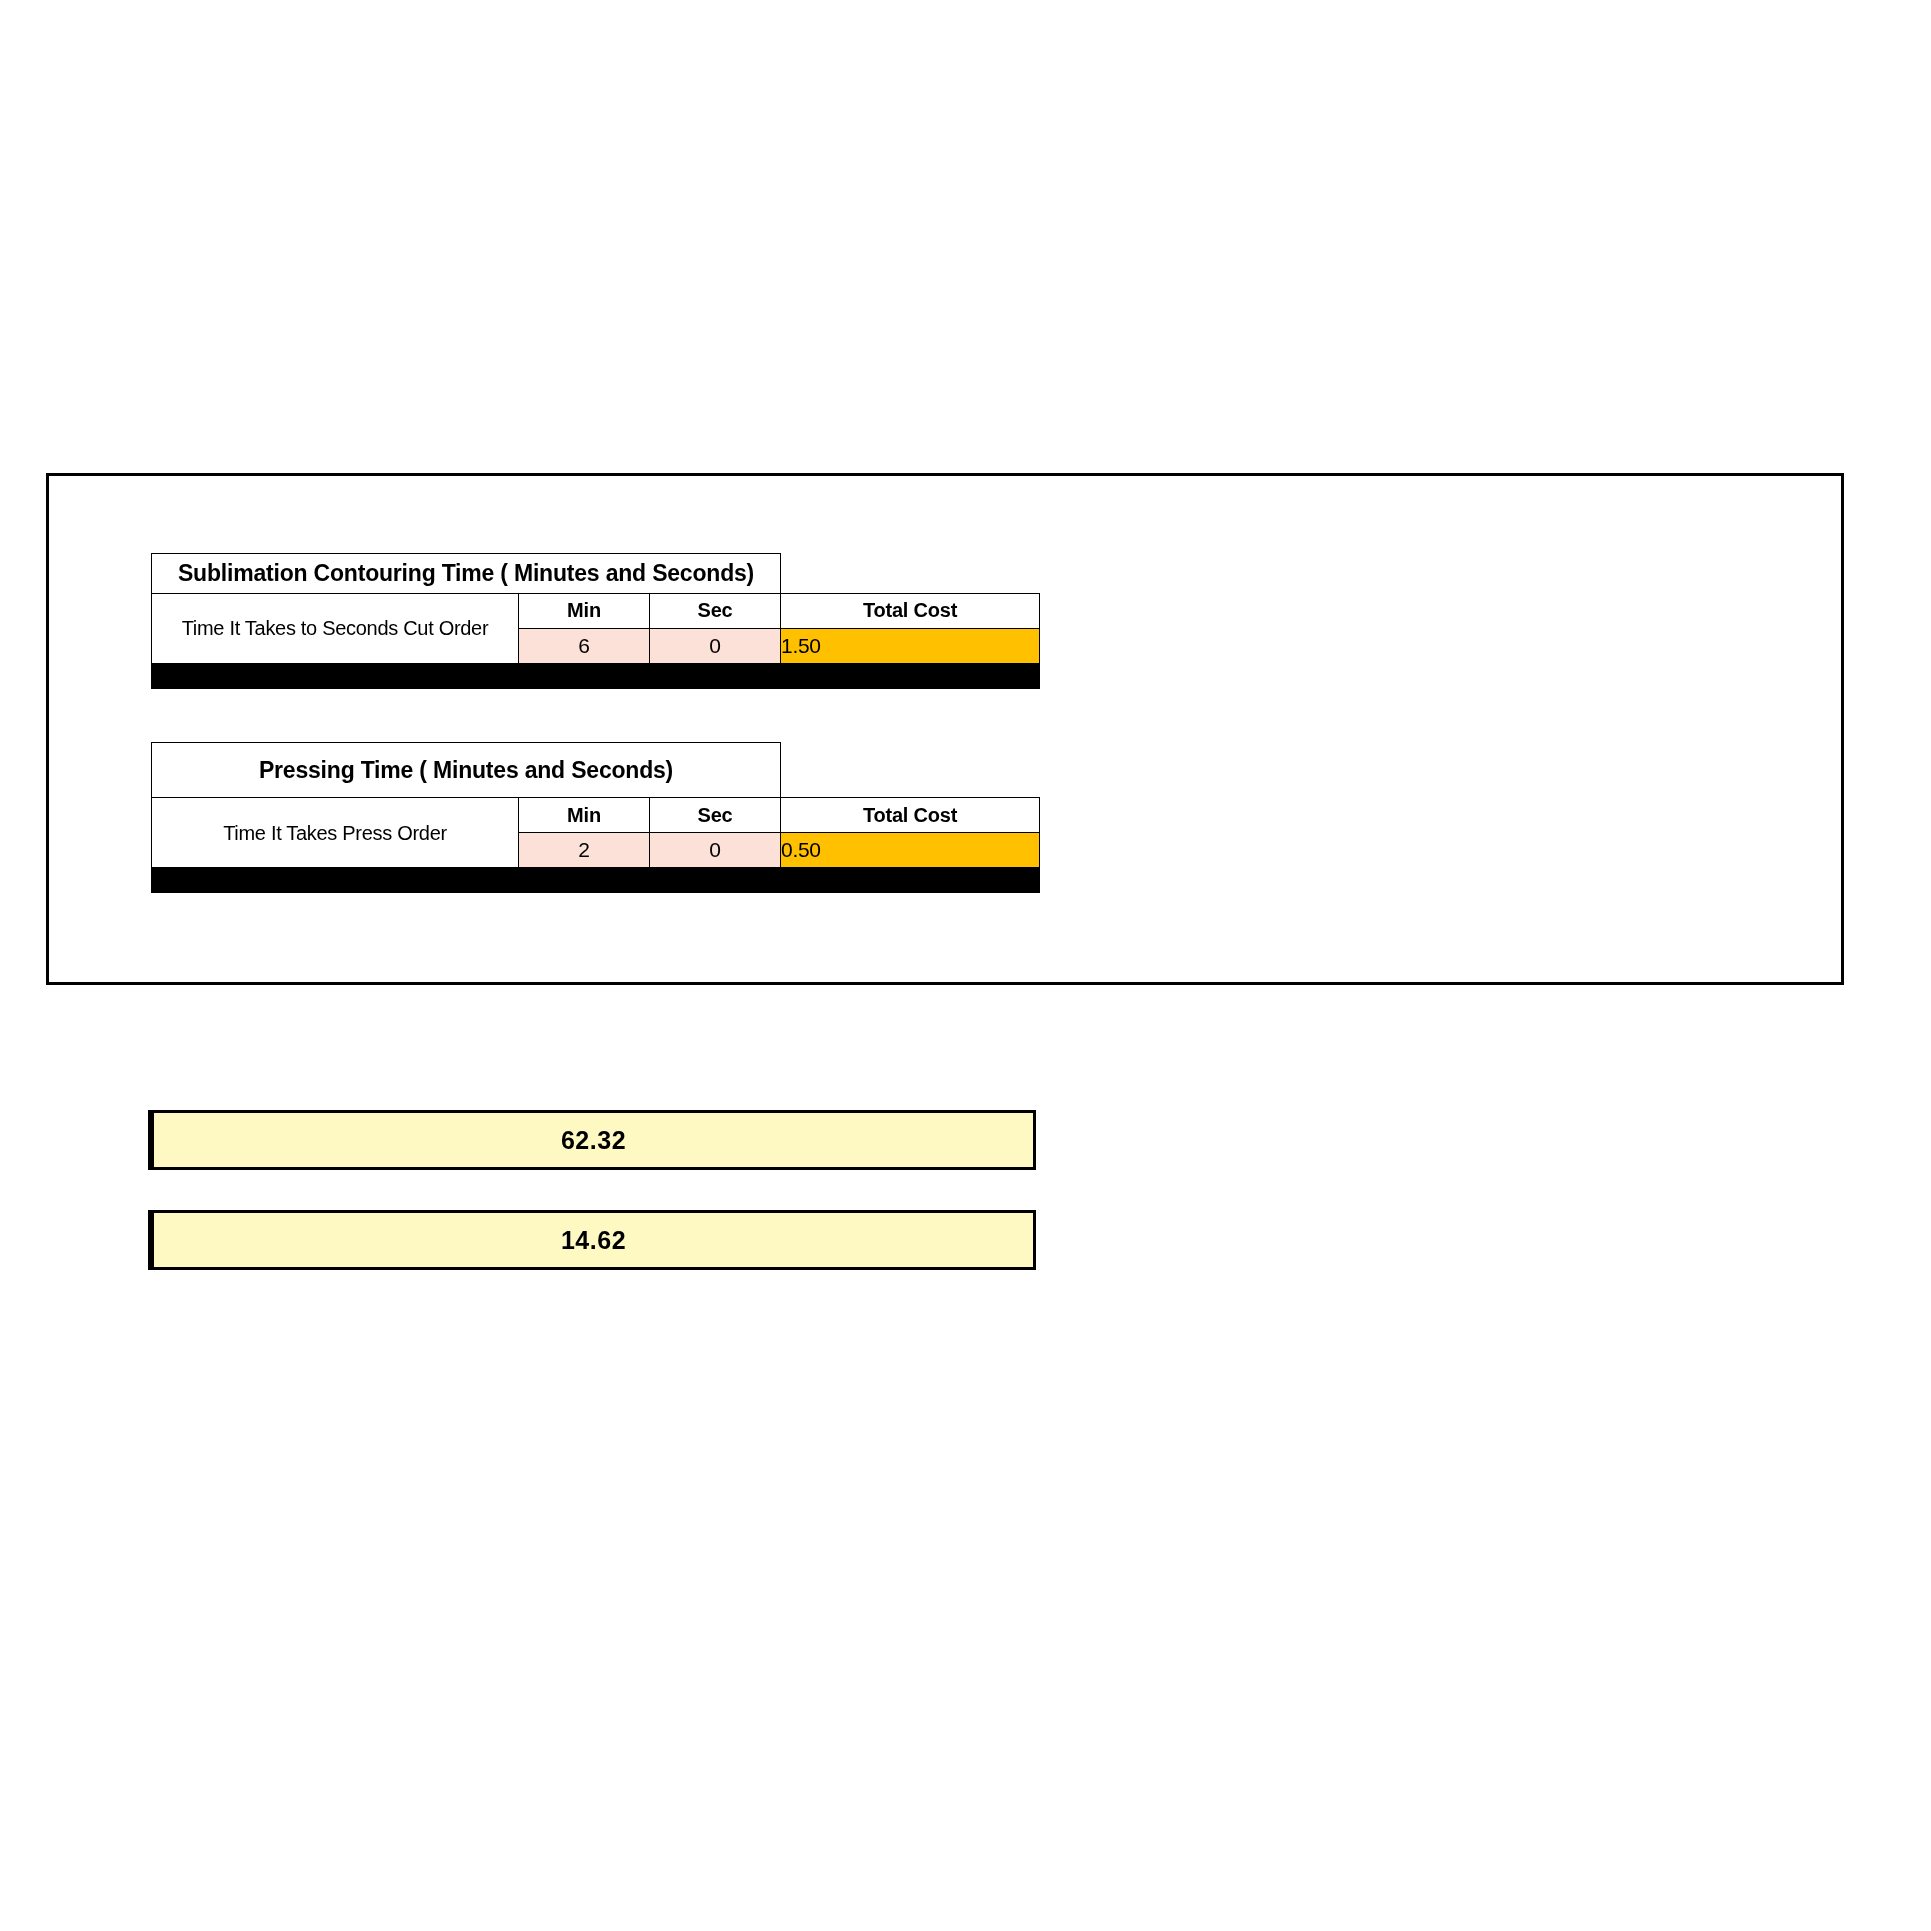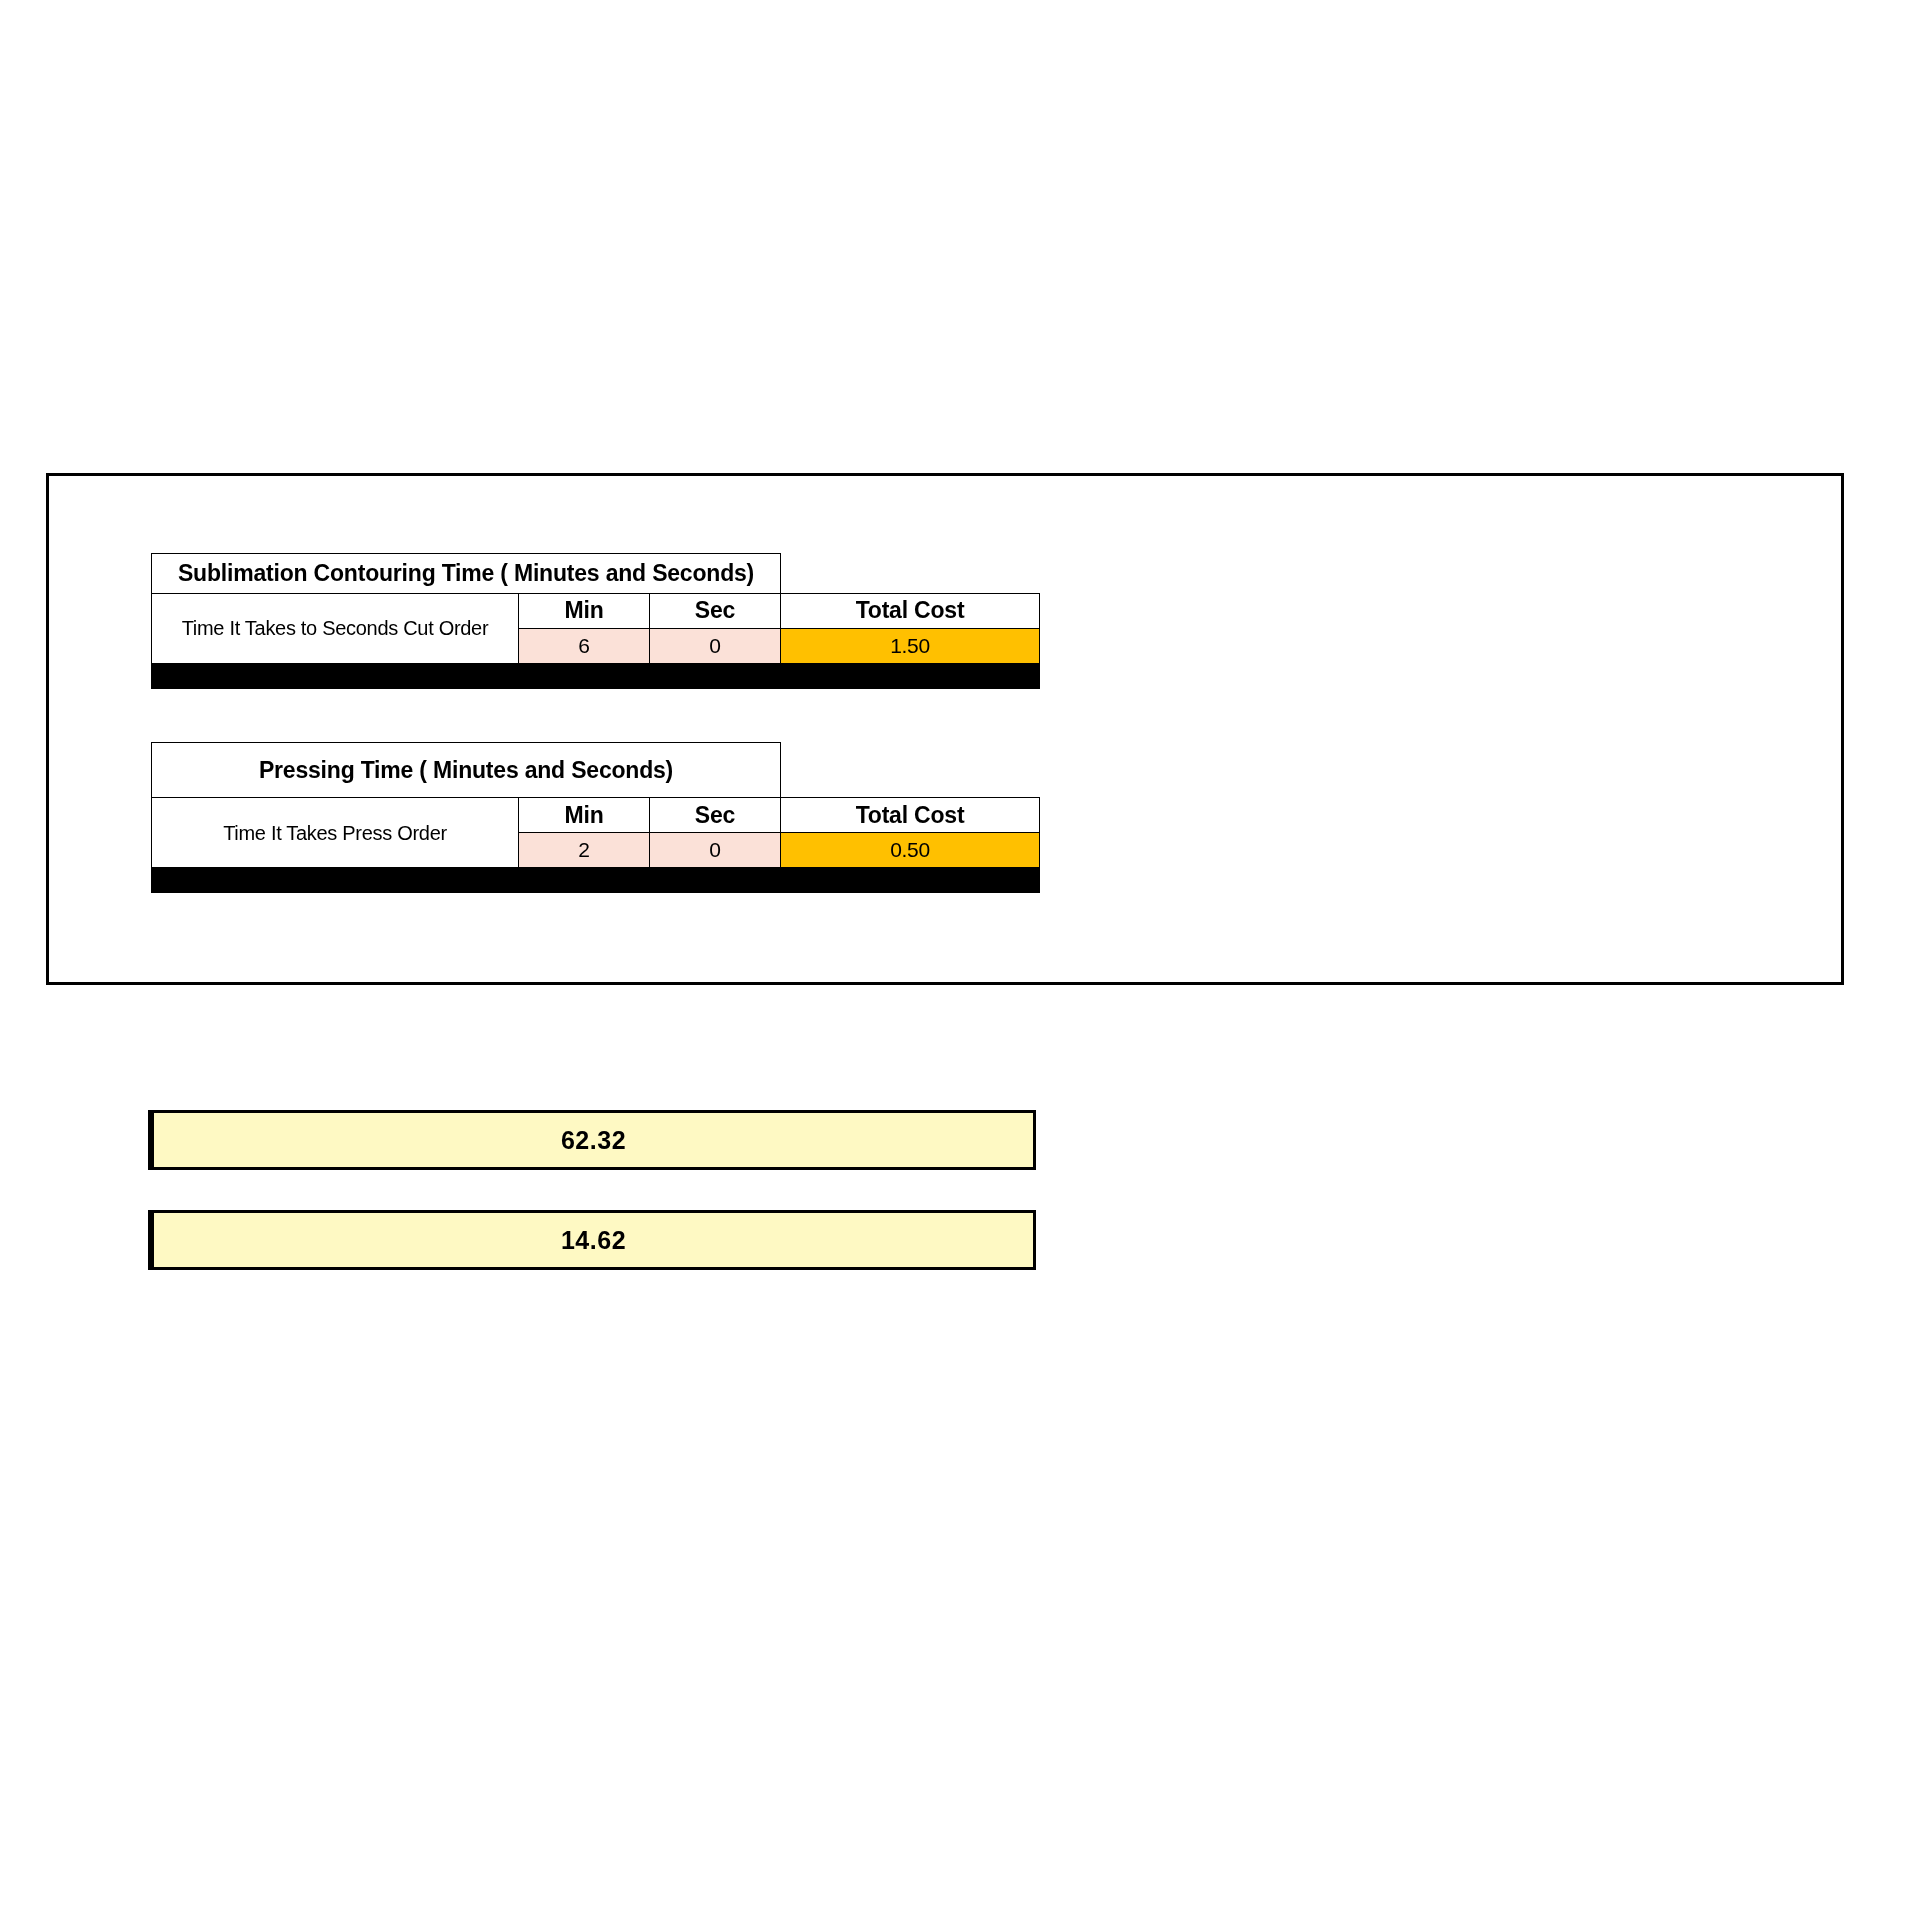--- a/index.html
+++ b/index.html
@@ -44,21 +44,21 @@
   .block-title {
     font-size: 23px;
     font-weight: bold;
     text-align: center;
     line-height: 1.18;
     padding: 5.8px 9.7px !important;
     letter-spacing: -0.2px;
   }
 
   .col-head {
-    font-size: 23px;
+    font-size: 20px;
     font-weight: bold;
     text-align: center;
     height: 35px;
     letter-spacing: -0.2px;
   }
 
   .row-label {
     font-size: 20px;
     text-align: center;
     line-height: 1.2;
@@ -69,21 +69,21 @@
   .val-pink {
     background: #fbe1d8;
     font-size: 21px;
     text-align: center;
     height: 35px;
     letter-spacing: -0.3px;
   }
   .val-gold {
     background: #ffc000;
     font-size: 21px;
-    text-align: center;
+    text-align: left;
     height: 35px;
     letter-spacing: -0.3px;
   }
   .blackbar td {
     background: #000000;
     height: 25px;
     border: 1.9px solid #000000;
   }
   .nb { border: none !important; background: transparent !important; }
 

